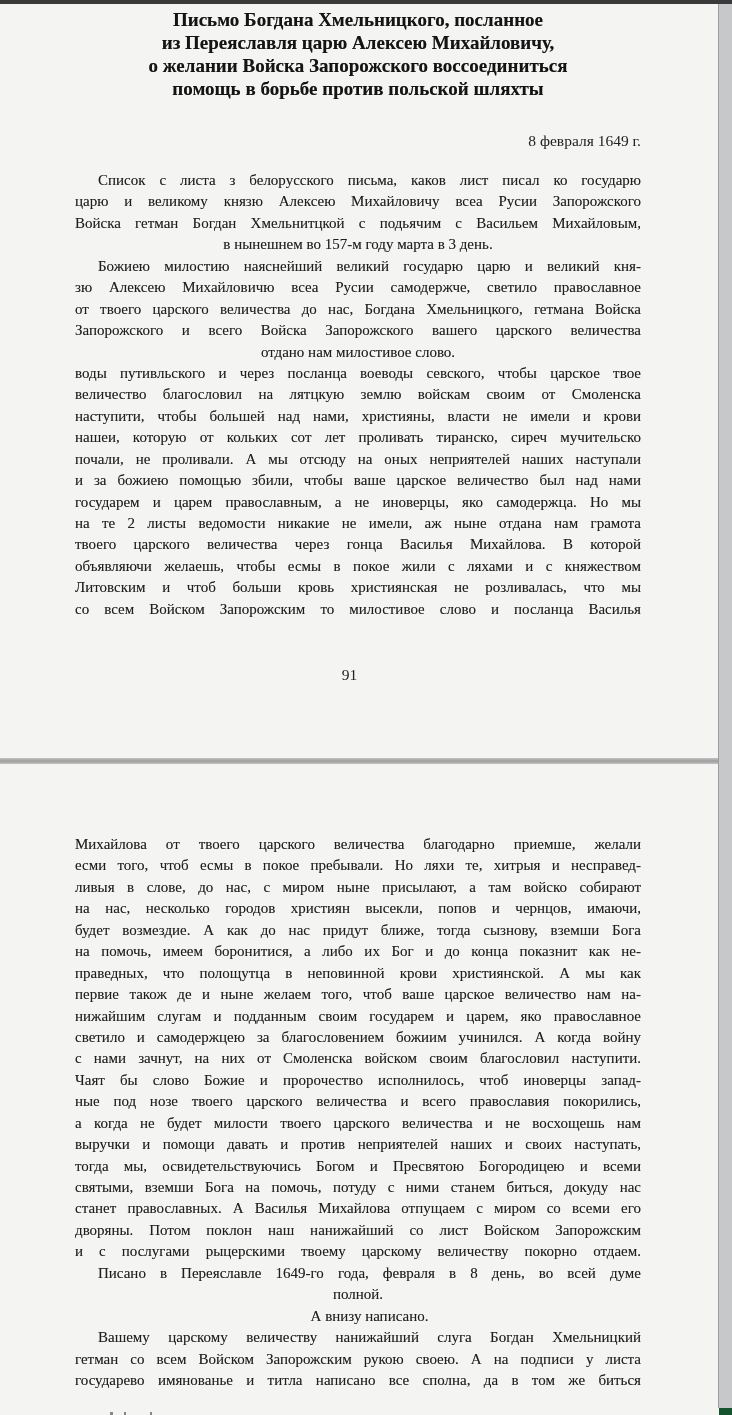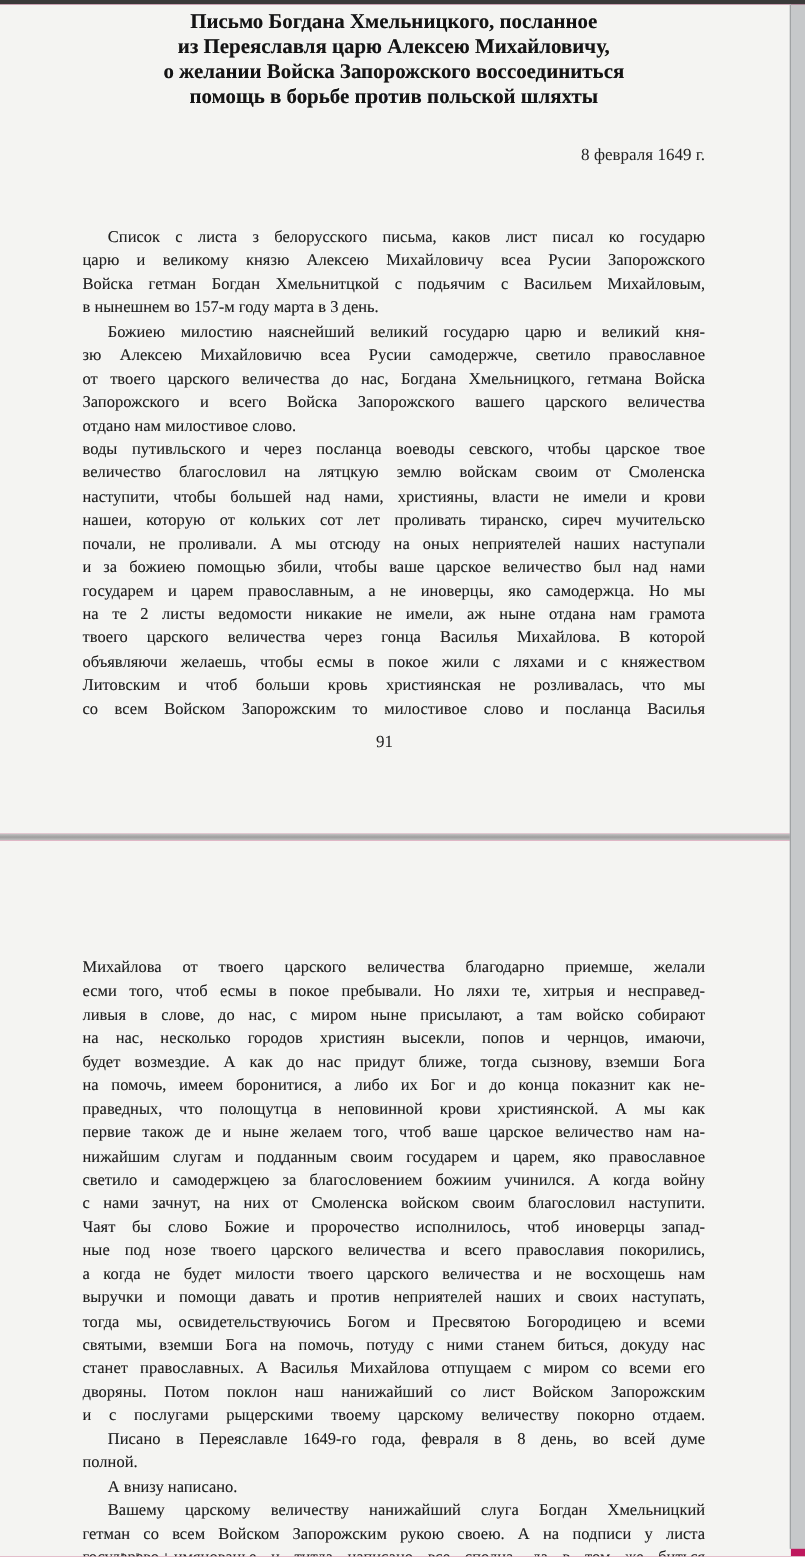--- a/index.html
+++ b/index.html
@@ -1,19 +1,19 @@
 <!DOCTYPE html>
 <html><head>
 <meta charset="utf-8">
 <style>
   html,body { margin:0; padding:0; background:#e8e8e6; }
   .canvas {
     position: relative;
     width: 732px; height: 1415px;
-    background: #be185d;
+    background: #14532d;
     overflow: hidden;
     font-family: "Liberation Serif", "DejaVu Serif", serif;
   }
   .top-edge {
     position: absolute; left: 0; top: 0;
     width: 732px; height: 4px;
     background: #3a3a3a;
   }
   .right-strip {
     position: absolute; top: 4px; right: 0;
@@ -39,26 +39,25 @@
   }
   .date {
     position: absolute; left: 75px; top: 128px; width: 566px;
     text-align: right; font-size: 15.5px; color: #222;
   }
   .body {
     position: absolute; left: 75px; width: 566px;
     font-size: 15px; line-height: 21.45px;
     color: #1f1f1f;
     text-shadow: 0 0 0.5px rgba(30,30,30,0.4);
-    margin-top: 36px;
   }
   #body1 { top: 166px; }
   #body2 { top: 70px; }
   .paragraph { margin: 0; }
-  .line { max-height: 21.45px; overflow: hidden; text-align: left; }
+  .line { max-height: 21.45px; overflow: hidden; text-align: center; }
   .line.j { text-align: justify; text-align-last: justify; }
   .line.indent { text-indent: 23px; }
   .pagenum {
     position: absolute; left: 75px; top: 662px; width: 549px;
     text-align: center; font-size: 15.5px; color: #222;
   }
   .fragment {
     position: absolute; left: 110px; top: 648px;
     width: 150px; height: 3px; overflow: hidden;
     background:

